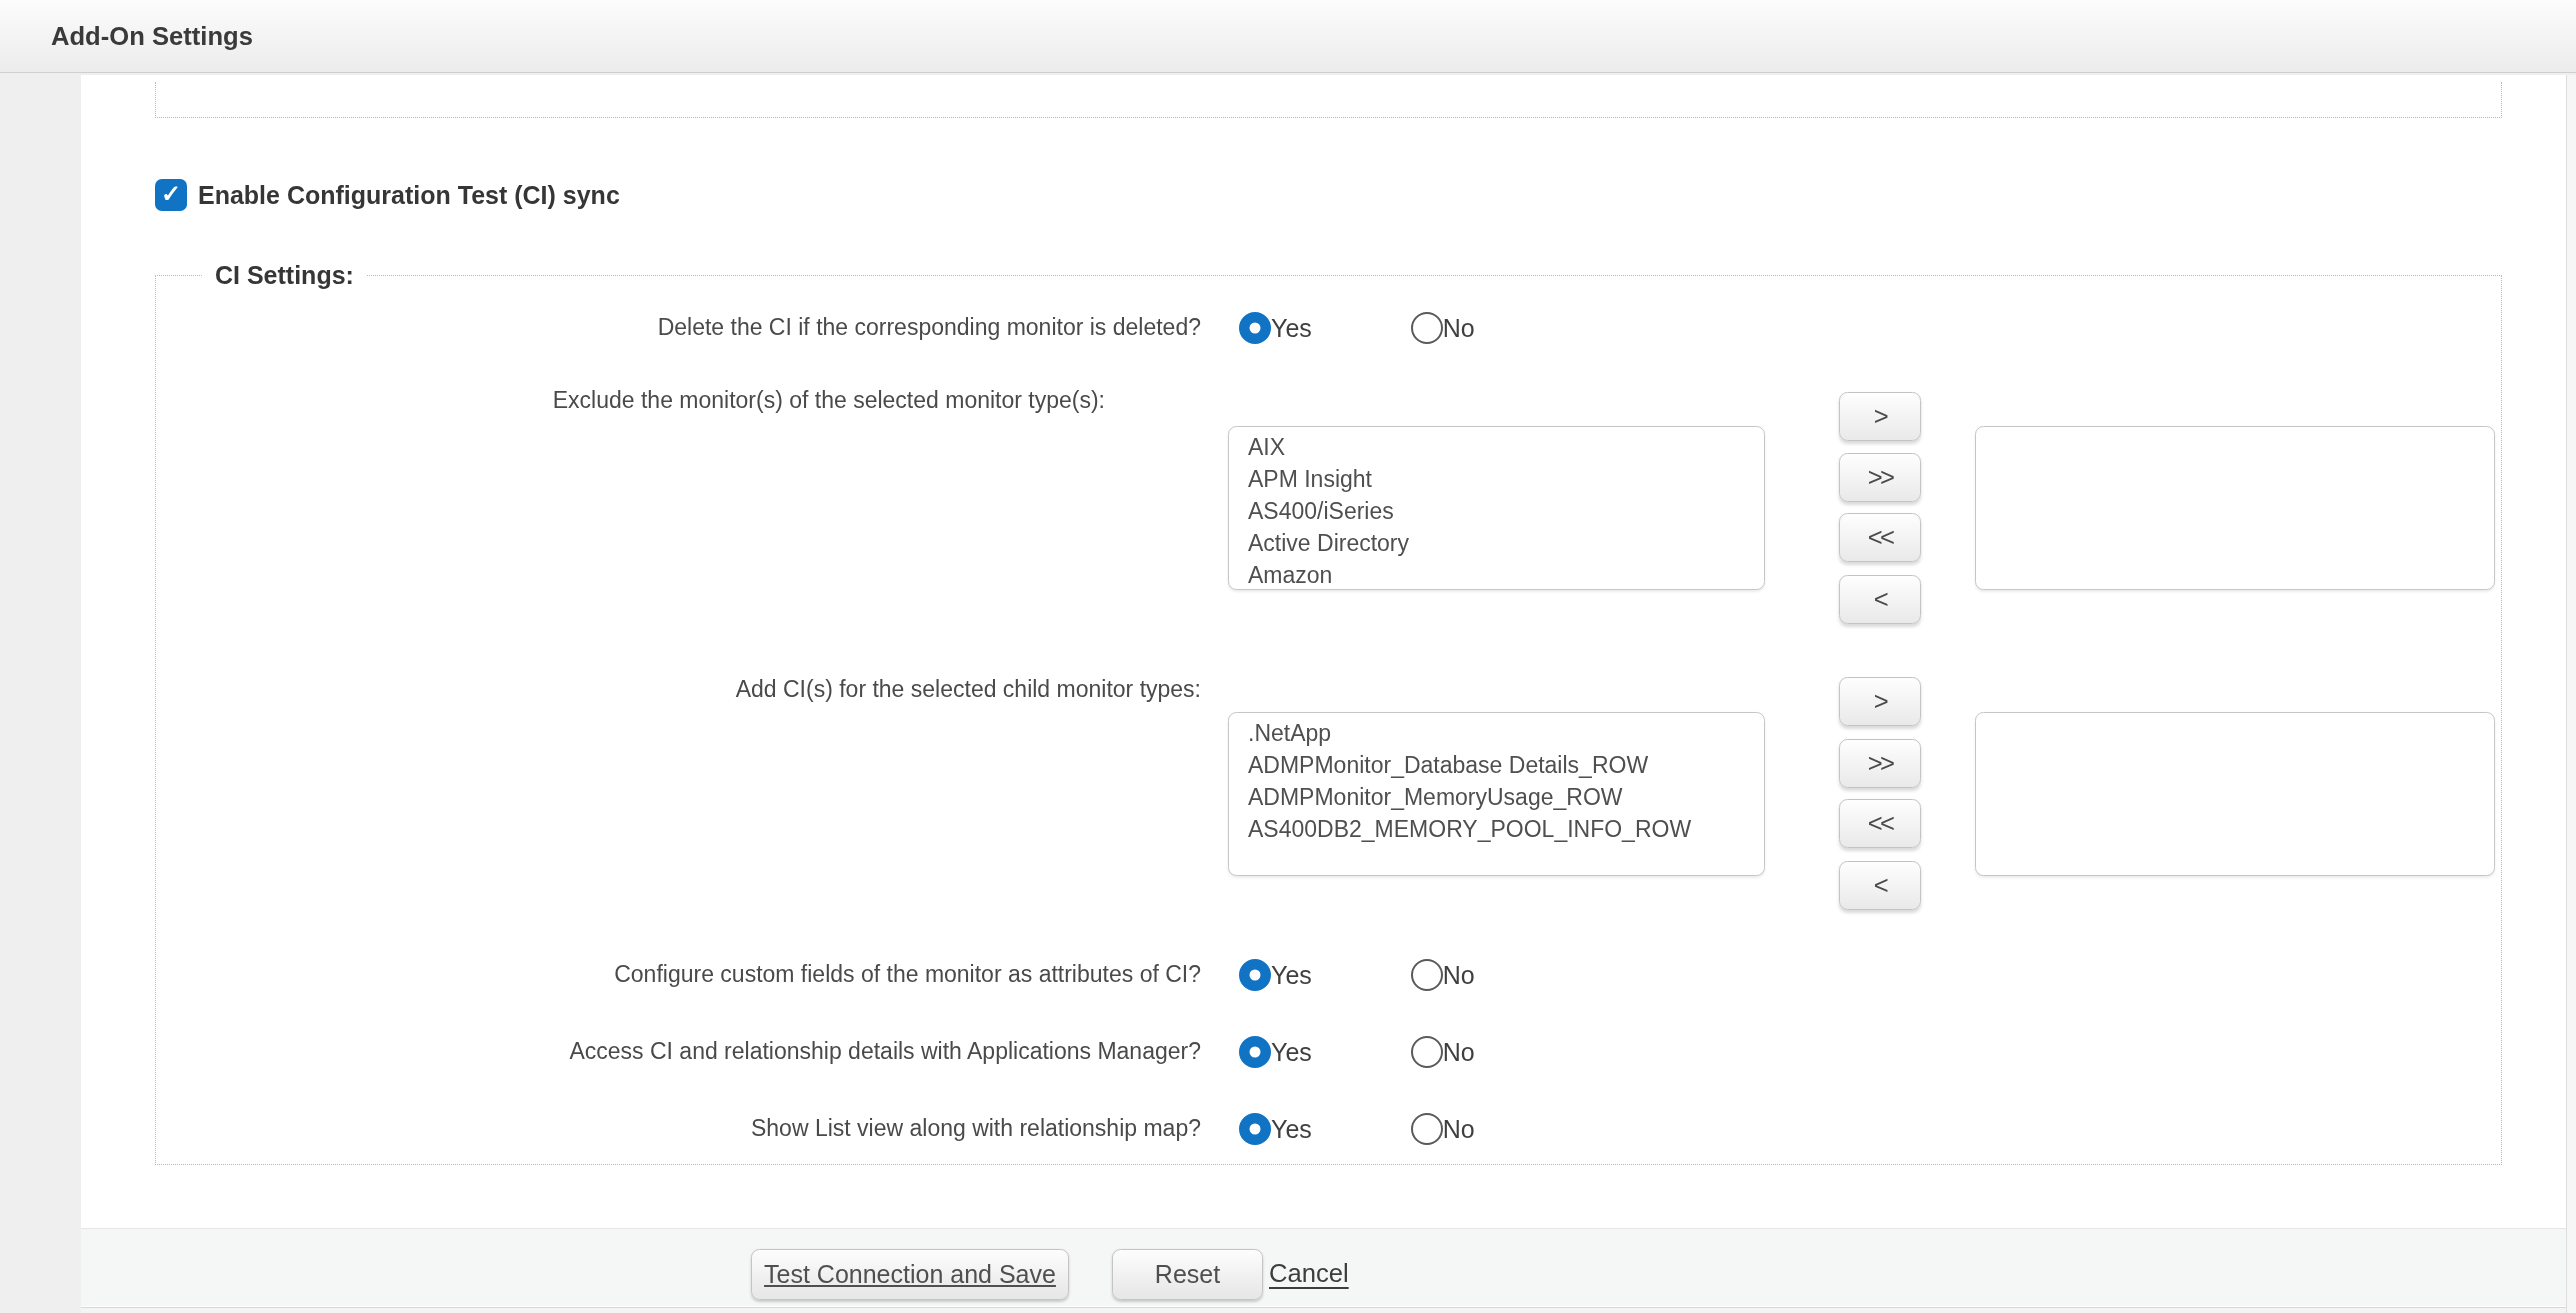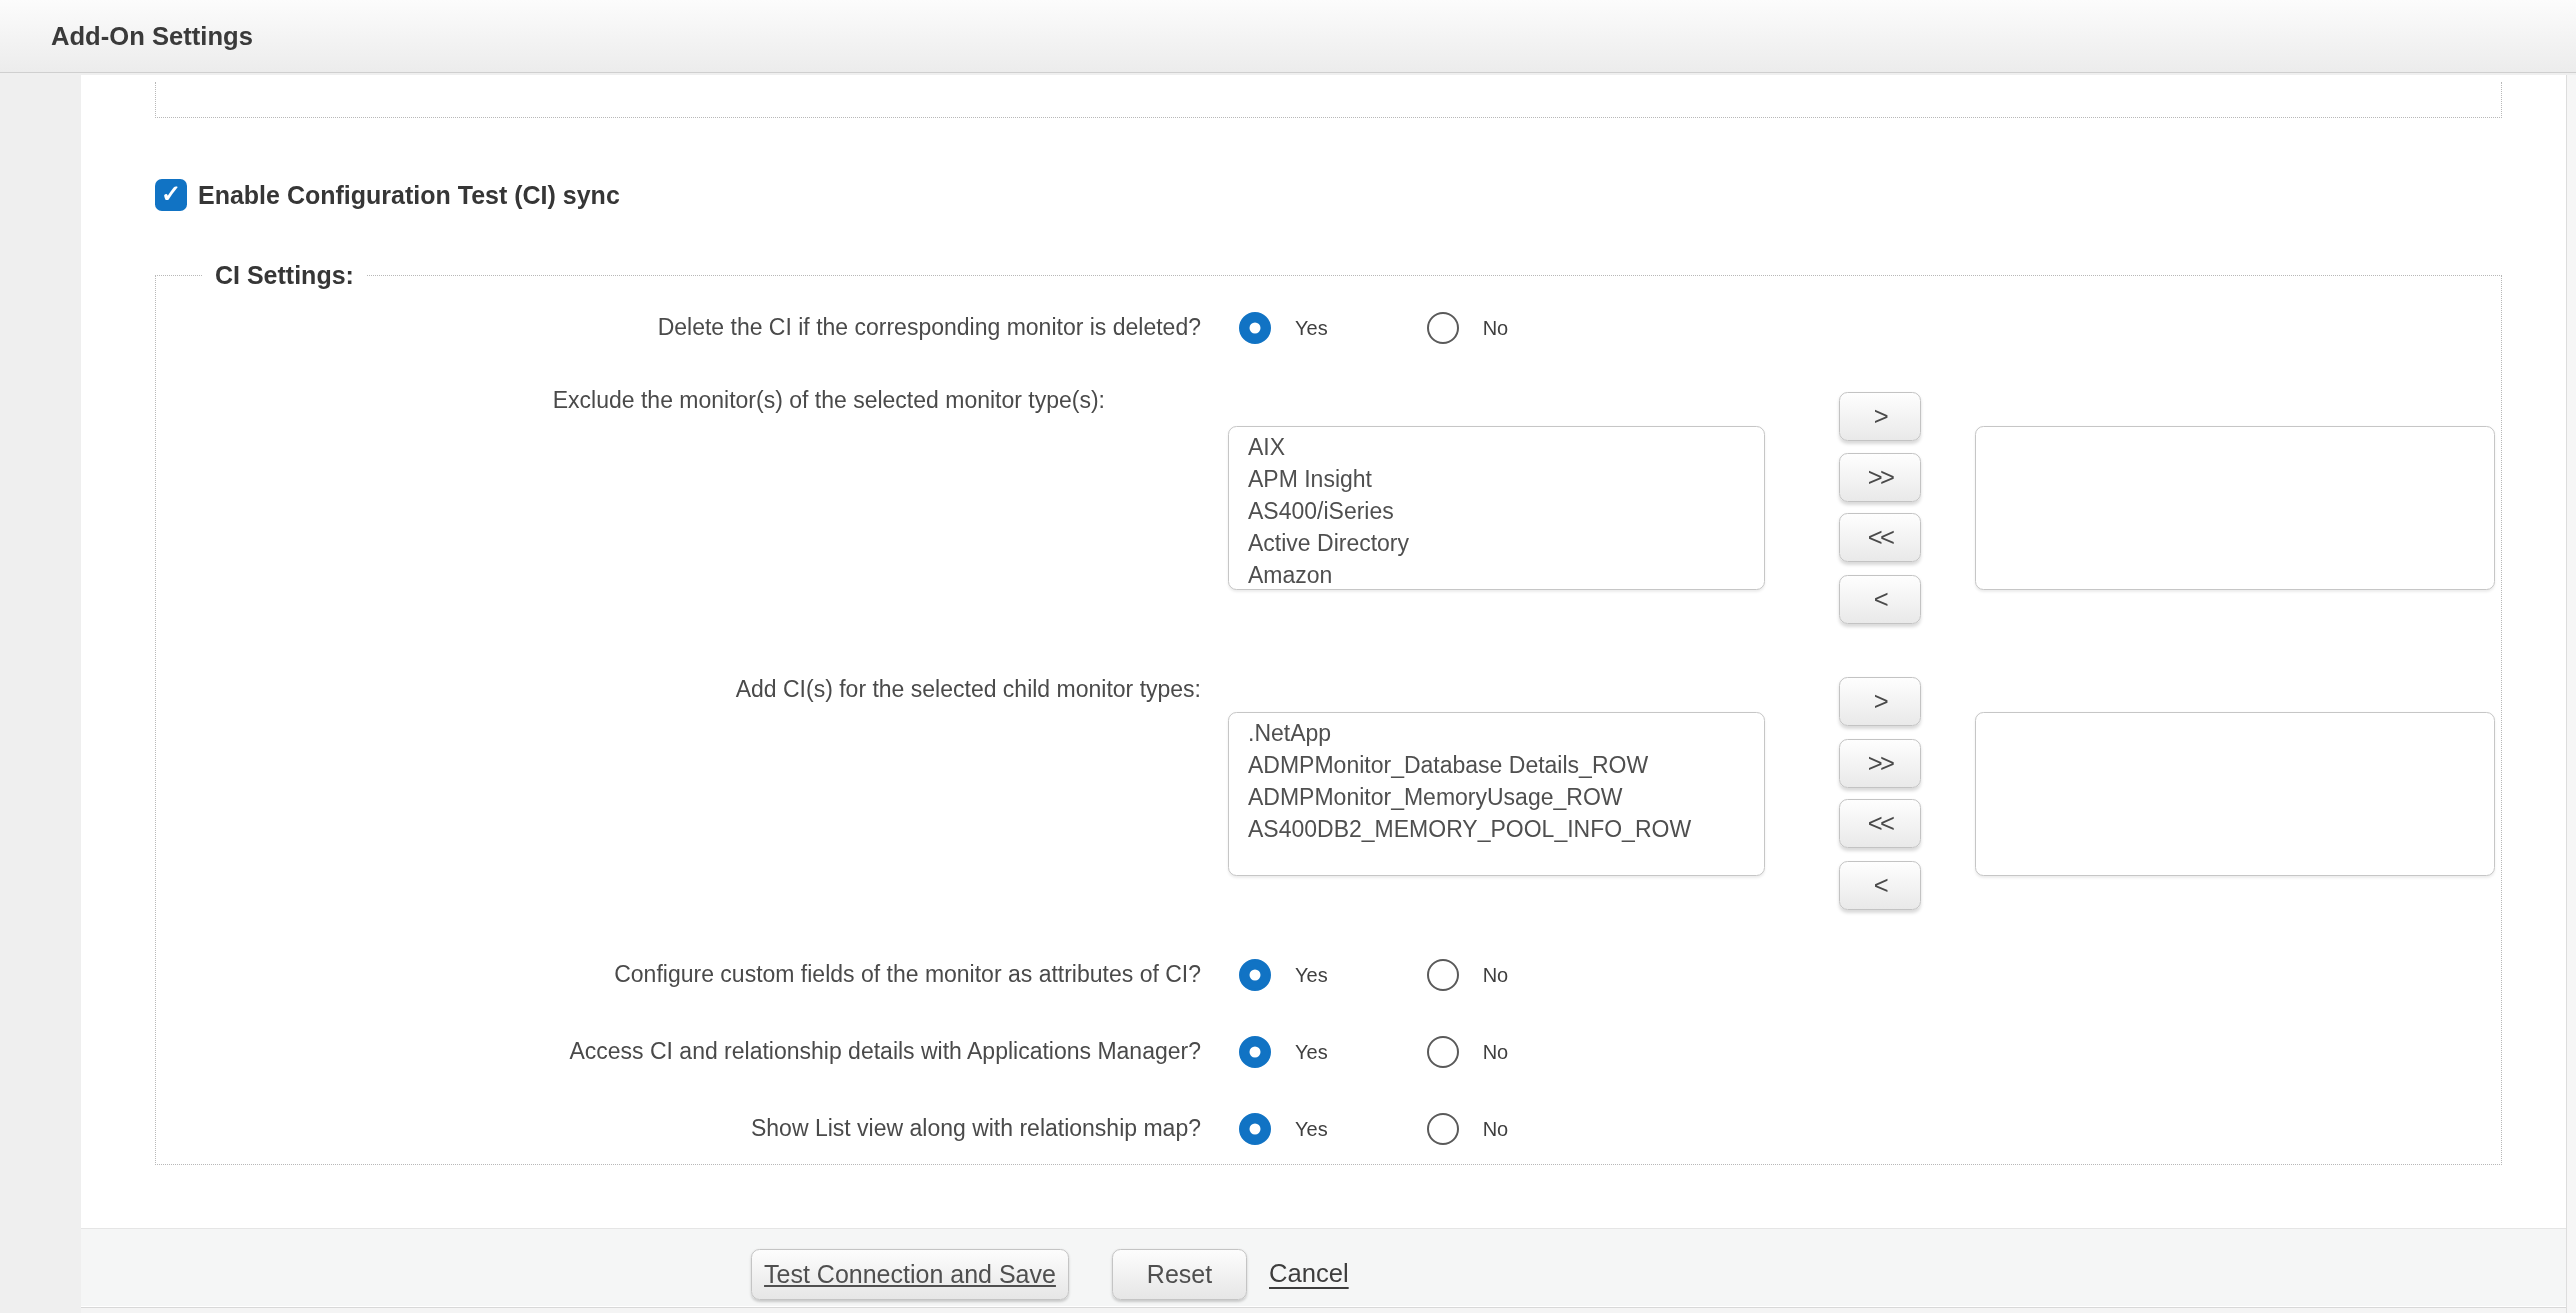--- a/index.html
+++ b/index.html
@@ -72,21 +72,21 @@
   .radio {
     width:32px; height:32px; border-radius:50%;
     border:2.6px solid #5a5a5a; background:#ffffff; position:relative;
     flex:0 0 auto;
   }
   .radio.checked { background:#1173c4; border-color:#1173c4; }
   .radio.checked::after {
     content:""; position:absolute; width:11px; height:11px; border-radius:50%;
     background:#ffffff; left:50%; top:50%; transform:translate(-50%,-50%);
   }
-  .radio-text { font-size:20px; color:#3f3f3f; margin-left:24px; }
+  .radio-text { font-size:25px; color:#3f3f3f; margin-left:0; }
   .radio-gap { width:99px; flex:0 0 auto; }
   
   .listbox {
     position:absolute; background:#ffffff;
     border:1.7px solid #c6c6c6; border-radius:8.5px;
     padding:4.3px 0; overflow:hidden;
     box-shadow:0 1.7px 2.6px rgba(0,0,0,0.08);
   }
   .listbox .opt {
     font-size:23px; color:#4f4f4f; line-height:32px; padding:0 19px;
@@ -122,21 +122,21 @@
   .btn {
     position:absolute; height:51px;
     border:1.7px solid #c4c4c4; border-radius:8.5px;
     background:linear-gradient(#fdfdfd,#e6e6e6);
     box-shadow:0 1.7px 2.6px rgba(0,0,0,0.18);
     font-size:25px; color:#4f4f4f;
     display:flex; align-items:center; justify-content:center;
     font-family:"Liberation Sans", sans-serif;
   }
   .btn-test { left:751px; top:1249px; width:318px;text-decoration:underline; }
-  .btn-reset { left:1112px; top:1249px; width:135px; }
+  .btn-reset { left:1112px; top:1249px; width:151px; }
   .link-cancel {
     position:absolute; left:1269px; top:1259px;
     font-size:25.6px; color:#3d3d3d; text-decoration:underline;
     text-underline-offset:5.1px; cursor:pointer;
   }
 </style>
 </head>
 <body>
 
 <div class="app-header">

